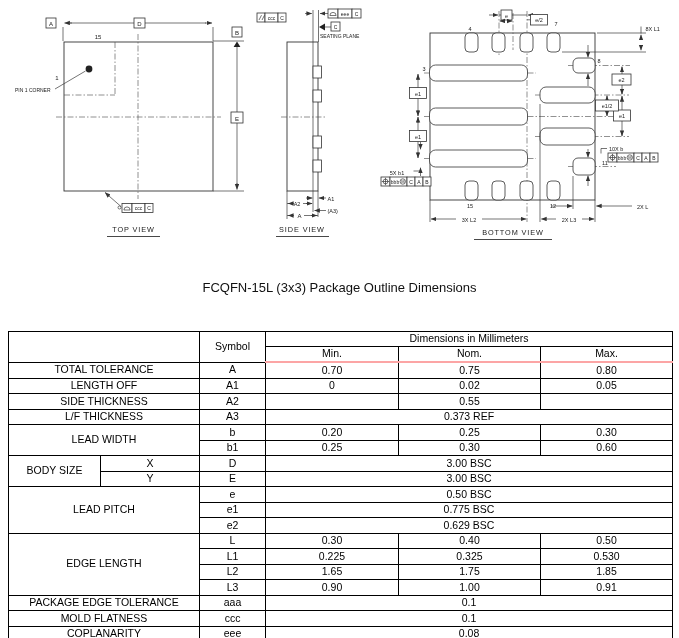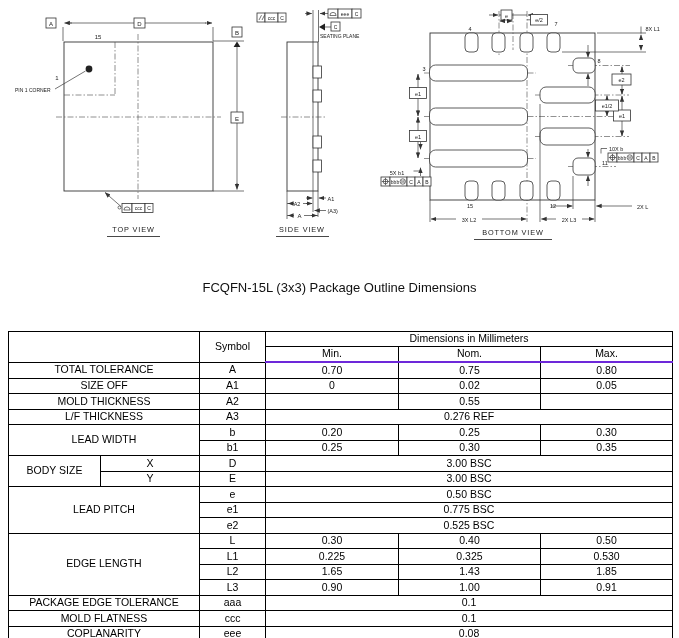--- a/index.html
+++ b/index.html
@@ -20,21 +20,21 @@
   .mid{text-anchor:middle;}
   
   #title{position:absolute;left:0;right:0;top:280px;text-align:center;
          font-size:13px;color:#111;}
   
   #dims{position:absolute;left:8px;top:331px;width:664px;
         border-collapse:collapse;table-layout:fixed;
         font-size:10.5px;color:#000;}
   #dims td{border:1px solid #000;text-align:center;vertical-align:middle;
            padding:0;height:14px;line-height:1.05;overflow:hidden;}
-  #dims tr.hdr2 td{border-bottom:2px solid #6d28d9;}
+  #dims tr.hdr2 td{border-bottom:2px solid #fca5a5;}
   #dims .t-data td{height:14.5px;}
 </style>
 </head>
 <body>
 
 <svg id="drawing" width="679" height="252" viewBox="0 0 679 252">
   <defs>
     <marker id="ar" markerWidth="7" markerHeight="5" refX="5.4" refY="2.2" orient="auto" markerUnits="userSpaceOnUse">
       <path d="M0 0 L5.6 2.2 L0 4.4 Z" fill="#333"></path>
     </marker>
@@ -302,50 +302,50 @@
       <td>Max.</td>
     </tr>
     <tr class="t-data">
       <td colspan="2">TOTAL TOLERANCE</td>
       <td>A</td>
       <td>0.70</td>
       <td>0.75</td>
       <td>0.80</td>
     </tr>
     <tr class="t-data">
-      <td colspan="2">SIZE OFF</td>
+      <td colspan="2">LENGTH OFF</td>
       <td>A1</td>
       <td>0</td>
       <td>0.02</td>
       <td>0.05</td>
     </tr>
     <tr class="t-data">
-      <td colspan="2">MOLD THICKNESS</td>
+      <td colspan="2">SIDE THICKNESS</td>
       <td>A2</td>
       <td></td>
       <td>0.55</td>
       <td></td>
     </tr>
     <tr class="t-data">
       <td colspan="2">L/F THICKNESS</td>
       <td>A3</td>
-      <td colspan="3">0.276 REF</td>
+      <td colspan="3">0.373 REF</td>
     </tr>
     <tr class="t-data">
       <td colspan="2" rowspan="2">LEAD WIDTH</td>
       <td>b</td>
       <td>0.20</td>
       <td>0.25</td>
       <td>0.30</td>
     </tr>
     <tr class="t-data">
       <td>b1</td>
       <td>0.25</td>
       <td>0.30</td>
-      <td>0.35</td>
+      <td>0.60</td>
     </tr>
     <tr class="t-data">
       <td rowspan="2">BODY SIZE</td>
       <td>X</td>
       <td>D</td>
       <td colspan="3">3.00  BSC</td>
     </tr>
     <tr class="t-data">
       <td>Y</td>
       <td>E</td>
@@ -355,39 +355,39 @@
       <td colspan="2" rowspan="3">LEAD PITCH</td>
       <td>e</td>
       <td colspan="3">0.50  BSC</td>
     </tr>
     <tr class="t-data">
       <td>e1</td>
       <td colspan="3">0.775 BSC</td>
     </tr>
     <tr class="t-data">
       <td>e2</td>
-      <td colspan="3">0.525 BSC</td>
+      <td colspan="3">0.629 BSC</td>
     </tr>
     <tr class="t-data">
       <td colspan="2" rowspan="4">EDGE LENGTH</td>
       <td>L</td>
       <td>0.30</td>
       <td>0.40</td>
       <td>0.50</td>
     </tr>
     <tr class="t-data">
       <td>L1</td>
       <td>0.225</td>
       <td>0.325</td>
       <td>0.530</td>
     </tr>
     <tr class="t-data">
       <td>L2</td>
       <td>1.65</td>
-      <td>1.43</td>
+      <td>1.75</td>
       <td>1.85</td>
     </tr>
     <tr class="t-data">
       <td>L3</td>
       <td>0.90</td>
       <td>1.00</td>
       <td>0.91</td>
     </tr>
     <tr class="t-data">
       <td colspan="2">PACKAGE EDGE TOLERANCE</td>

